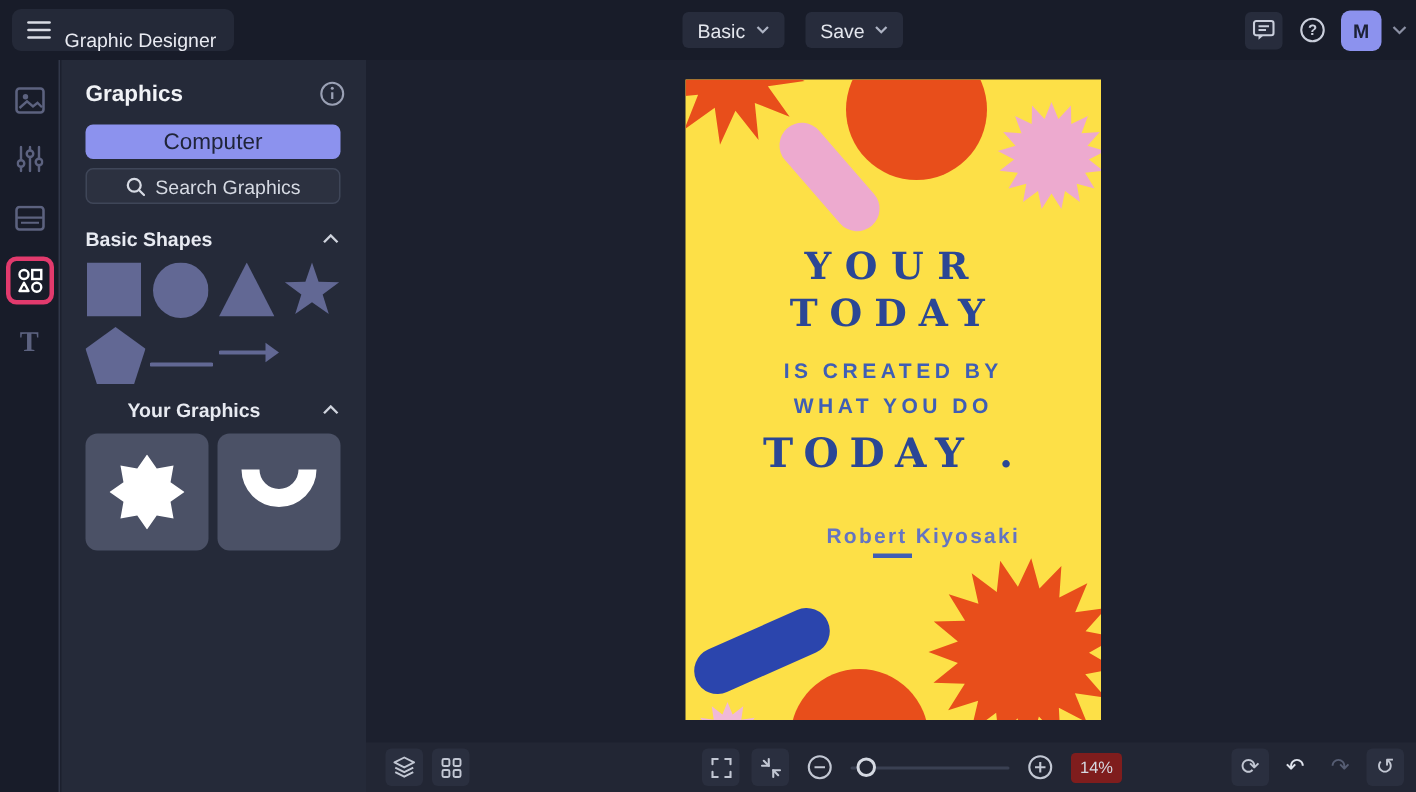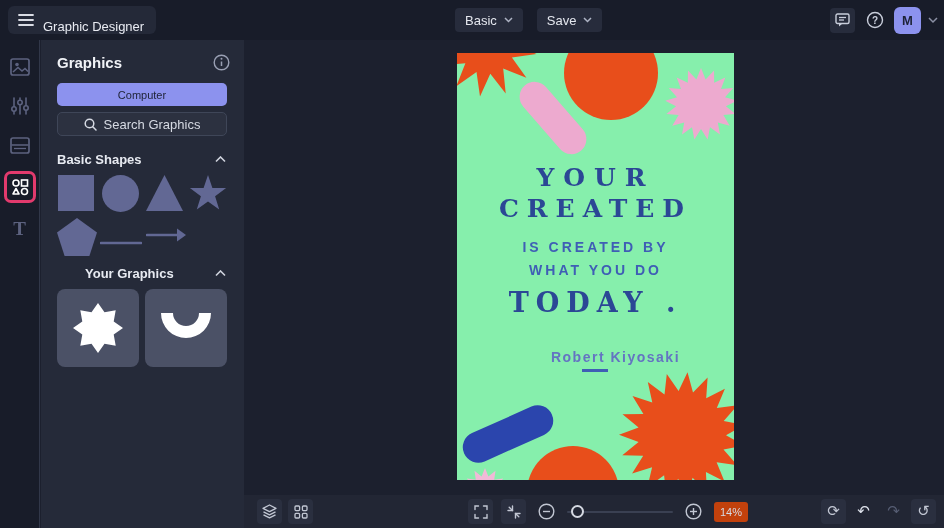--- a/index.html
+++ b/index.html
@@ -29,51 +29,51 @@
              color:#5c627f; background:transparent; border:none; cursor:pointer; }
   .railbtn.active { width:32px; height:32px; border:3px solid #e23a6d; border-radius:7px; color:#ffffff; }
   .railbtn svg { display:block; }
   .t-glyph { font-size:19px; font-weight:bold; font-family:"Liberation Serif", serif; }
 
   
   .panel { position:absolute; left:41px; top:40px; width:203px; height:488px; background:#252a39; z-index:10; }
   .panel-head { position:absolute; left:16px; right:14px; top:14px; display:flex; justify-content:space-between; align-items:center; }
   .panel-title { color:#f0f2f6; font-size:15px; font-weight:bold; }
   .btn-computer { position:absolute; left:16px; top:43px; width:170px; height:23px; background:#8c92ee; border:none;
-                  border-radius:5px; color:#20253a; font-size:11px; font-family:inherit; cursor:pointer; }
+                  border-radius:5px; color:#20253a; font-size:15px; font-family:inherit; cursor:pointer; }
   .btn-search { position:absolute; left:16px; top:72px; width:170px; height:24px; background:#2c3140;
                 border:1px solid #3f4658; border-radius:5px; color:#d6dae3; font-size:13px; font-family:inherit;
                 display:flex; align-items:center; justify-content:center; gap:7px; cursor:pointer; }
   .section-label { position:absolute; left:16px; right:18px; display:flex; justify-content:space-between; align-items:center;
                    color:#e7eaf1; font-size:13px; font-weight:bold; cursor:pointer; }
   .shape { position:absolute; color:#626894; background:transparent; border:none; cursor:pointer; padding:0; }
   .tile { position:absolute; width:82px; height:78px; background:#4b5166; border-radius:8px; border:none;
           display:flex; align-items:center; justify-content:center; color:#ffffff; cursor:pointer; }
 
   
   .canvas { position:absolute; left:41px; top:40px; right:0; bottom:33px; background:#1c202e; }
-  .poster { position:absolute; left:416px; top:13px; width:277px; height:427px; background:#86efac; overflow:hidden; }
+  .poster { position:absolute; left:416px; top:13px; width:277px; height:427px; background:#fde047; overflow:hidden; }
   .poster svg.shapes { position:absolute; left:0; top:0; }
   .pline { position:absolute; left:0; width:277px; text-align:center; }
   .serifline { font-family:"DejaVu Serif", serif; font-weight:bold; color:#2b4795; }
   .sansline { font-family:"Liberation Sans", sans-serif; font-weight:bold; color:#3f5eb5; }
   .author { font-family:"Liberation Sans", sans-serif; font-weight:bold; color:#6474c2; }
   .underline { position:absolute; left:125px; top:316px; width:26px; height:3px; background:#3f5eb5; }
 
   
   .bottombar { position:absolute; left:244px; right:0; bottom:0; height:33px; background:#222634; z-index:25; }
   .bb-left { position:absolute; left:13px; top:4px; display:flex; gap:6px; }
   .bb-center { position:absolute; left:224px; top:4px; display:flex; gap:8px; align-items:center; }
   .bb-right { position:absolute; right:8px; top:4px; display:flex; gap:5px; align-items:center; }
   .bbtn { width:25px; height:25px; border:none; border-radius:4px; background:#2a2f3f; color:#c2c7d3;
           display:flex; align-items:center; justify-content:center; cursor:pointer; }
   .bbtn.flat { background:transparent; }
   .bbtn.dim { background:transparent; color:#565d73; }
   .glyphicon { font-family:"DejaVu Sans", sans-serif; font-size:15px; line-height:1; }
-  .zoombox { min-width:34px; height:20px; background:#c2410c; border-radius:3px; color:#d6dae3; font-size:11px;
+  .zoombox { min-width:34px; height:20px; background:#7f1d1d; border-radius:3px; color:#d6dae3; font-size:11px;
              display:flex; align-items:center; justify-content:center; padding:0 4px; }
   .slider { position:relative; width:106px; height:14px; cursor:pointer; }
   .slider .track { position:absolute; left:0; right:0; top:6px; height:2px; background:#3a4052; border-radius:1px; }
   .slider .handle { position:absolute; left:4px; top:0; width:13px; height:13px; border-radius:50%;
                     background:#222634; border:2.5px solid #d5d9e2; }
 </style>
 </head>
 <body>
 
 <div class="app">
@@ -259,21 +259,21 @@
         <polygon fill="#e84e1b" points="37.0,-55.5 40.5,-30.9 60.8,-45.4 51.6,-22.2 76.4,-24.7 56.8,-9.3 79.5,1.0 54.9,4.5 69.4,24.8 46.2,15.6 48.7,40.4 33.3,20.8 23.0,43.5 19.5,18.9 -0.8,33.4 8.4,10.2 -16.4,12.7 3.2,-2.7 -19.5,-13.0 5.1,-16.5 -9.4,-36.8 13.8,-27.6 11.3,-52.4 26.7,-32.8"></polygon>
         <circle cx="154" cy="20" r="47" fill="#e84e1b"></circle>
         <polygon fill="#edaacf" points="244.0,15.0 248.6,26.4 257.0,17.4 257.2,29.7 268.3,24.4 264.0,35.9 276.2,35.0 268.0,44.2 279.8,47.7 268.9,53.3 278.6,60.9 266.4,62.1 272.7,72.7 260.8,69.5 263.0,81.6 253.0,74.3 250.6,86.4 244.0,76.0 237.4,86.4 235.0,74.3 225.0,81.6 227.2,69.5 215.3,72.7 221.6,62.1 209.4,60.9 219.1,53.3 208.2,47.7 220.0,44.2 211.8,35.0 224.0,35.9 219.7,24.4 230.8,29.7 231.0,17.4 239.4,26.4"></polygon>
         <rect x="81" y="22" width="30" height="86" rx="15" fill="#edaacf" transform="rotate(-41 96 65)"></rect>
         <rect x="3" y="365.5" width="96" height="31" rx="15.5" fill="#2b45ad" transform="rotate(-24 51 381)"></rect>
         <circle cx="116" cy="439" r="46" fill="#e84e1b"></circle>
         <polygon fill="#e84e1b" points="230.5,319.2 236.0,339.4 250.6,324.4 249.2,345.3 267.9,335.8 259.8,355.1 280.5,352.3 266.7,367.9 287.2,371.9 269.0,382.2 287.1,392.7 266.5,396.5 280.3,412.2 259.6,409.2 267.5,428.5 248.9,418.9 250.0,439.8 235.6,424.7 229.9,444.8 221.2,425.8 209.3,443.0 207.1,422.2 190.3,434.6 195.1,414.2 175.1,420.5 186.2,402.8 165.3,402.2 181.6,389.0 162.0,381.7 181.6,374.6 165.5,361.3 186.4,360.9 175.5,343.1 195.3,349.5 190.8,329.1 207.5,341.6 209.8,320.9 221.6,338.1"></polygon>
         <polygon fill="#f0b9d7" points="28.0,415.0 31.4,423.4 38.5,417.8 37.2,426.8 46.2,425.5 40.6,432.6 49.0,436.0 40.6,439.4 46.2,446.5 37.2,445.2 38.5,454.2 31.4,448.6 28.0,457.0 24.6,448.6 17.5,454.2 18.8,445.2 9.8,446.5 15.4,439.4 7.0,436.0 15.4,432.6 9.8,425.5 18.8,426.8 17.5,417.8 24.6,423.4"></polygon>
       </svg>
       <div class="pline serifline" style="top:110px; font-size:25px; letter-spacing:9px;">YOUR</div>
-      <div class="pline serifline" style="top:141px; font-size:25px; letter-spacing:8px;">CREATED</div>
+      <div class="pline serifline" style="top:141px; font-size:25px; letter-spacing:8px;">TODAY</div>
       <div class="pline sansline" style="top:186px; font-size:14px; letter-spacing:3px;">IS CREATED BY</div>
       <div class="pline sansline" style="top:209px; font-size:14px; letter-spacing:3px;">WHAT YOU DO</div>
       <div class="pline serifline" style="top:234px; font-size:27px; letter-spacing:7px;">TODAY .</div>
       <div class="pline author" style="top:296px; font-size:14px; letter-spacing:1.5px;margin-left:20px;">Robert Kiyosaki</div>
       <div class="underline"></div>
     </div>
   </main>
 
   <footer class="bottombar">
     <div class="bb-left">

